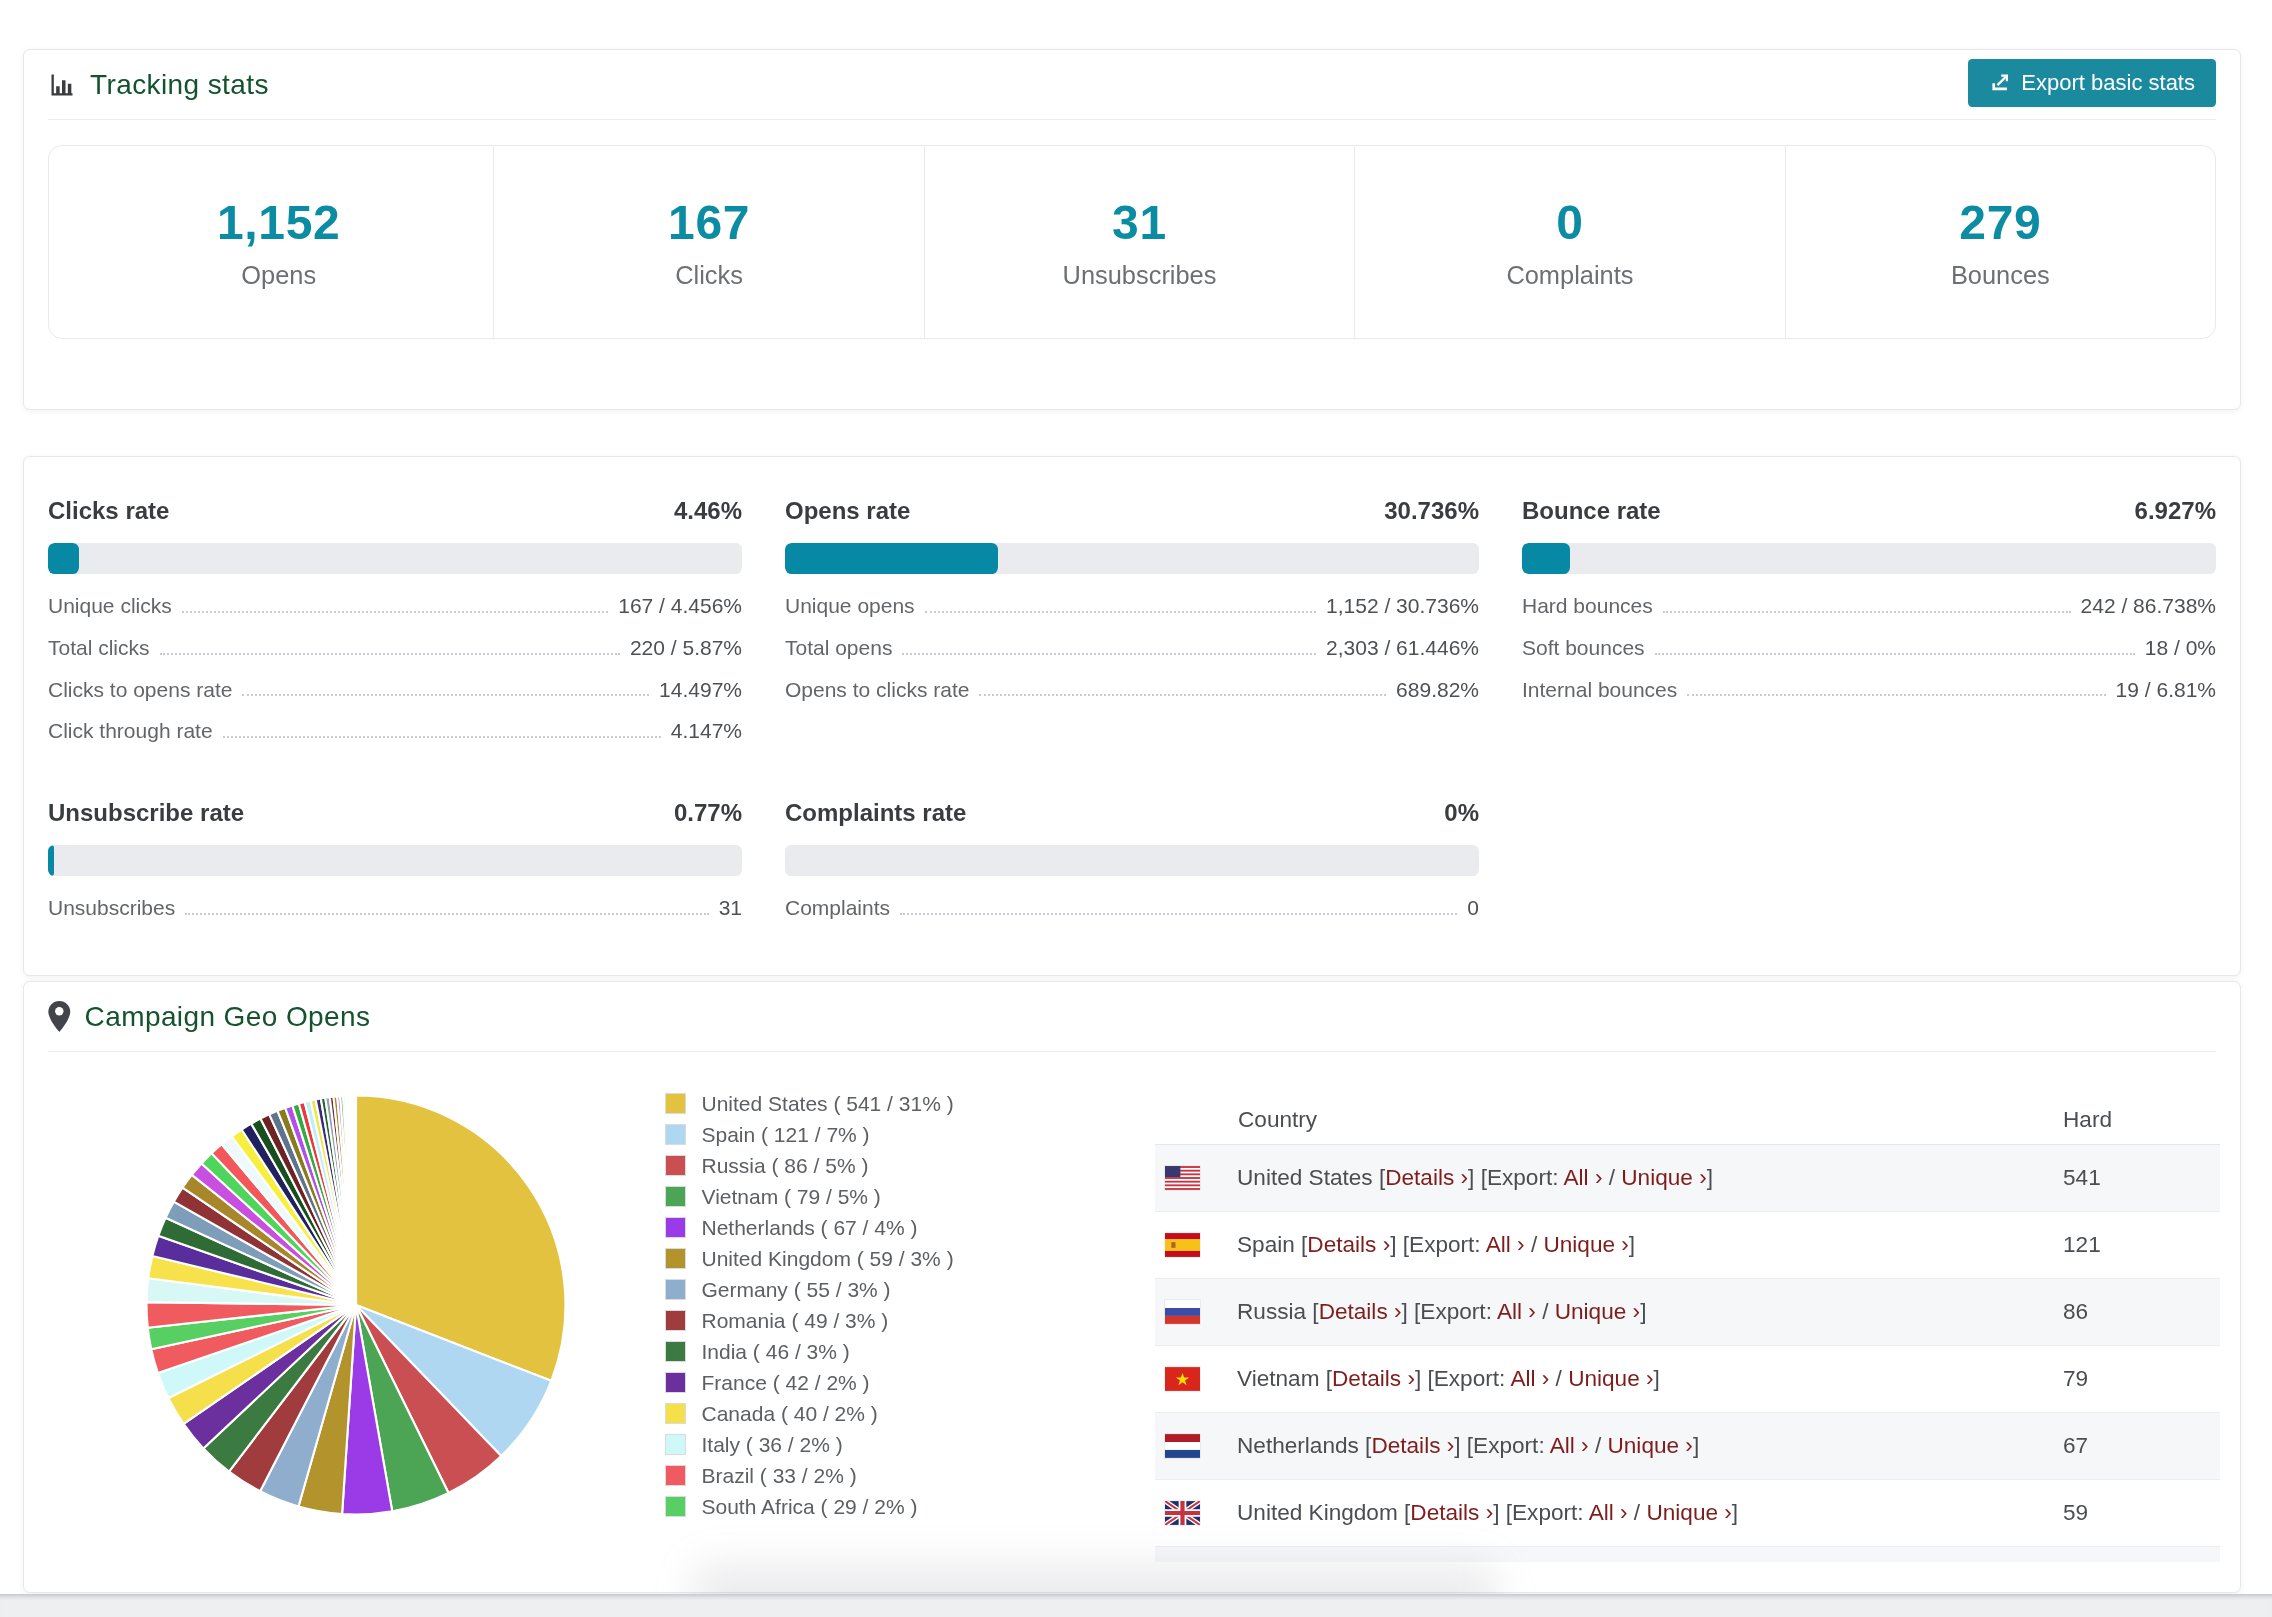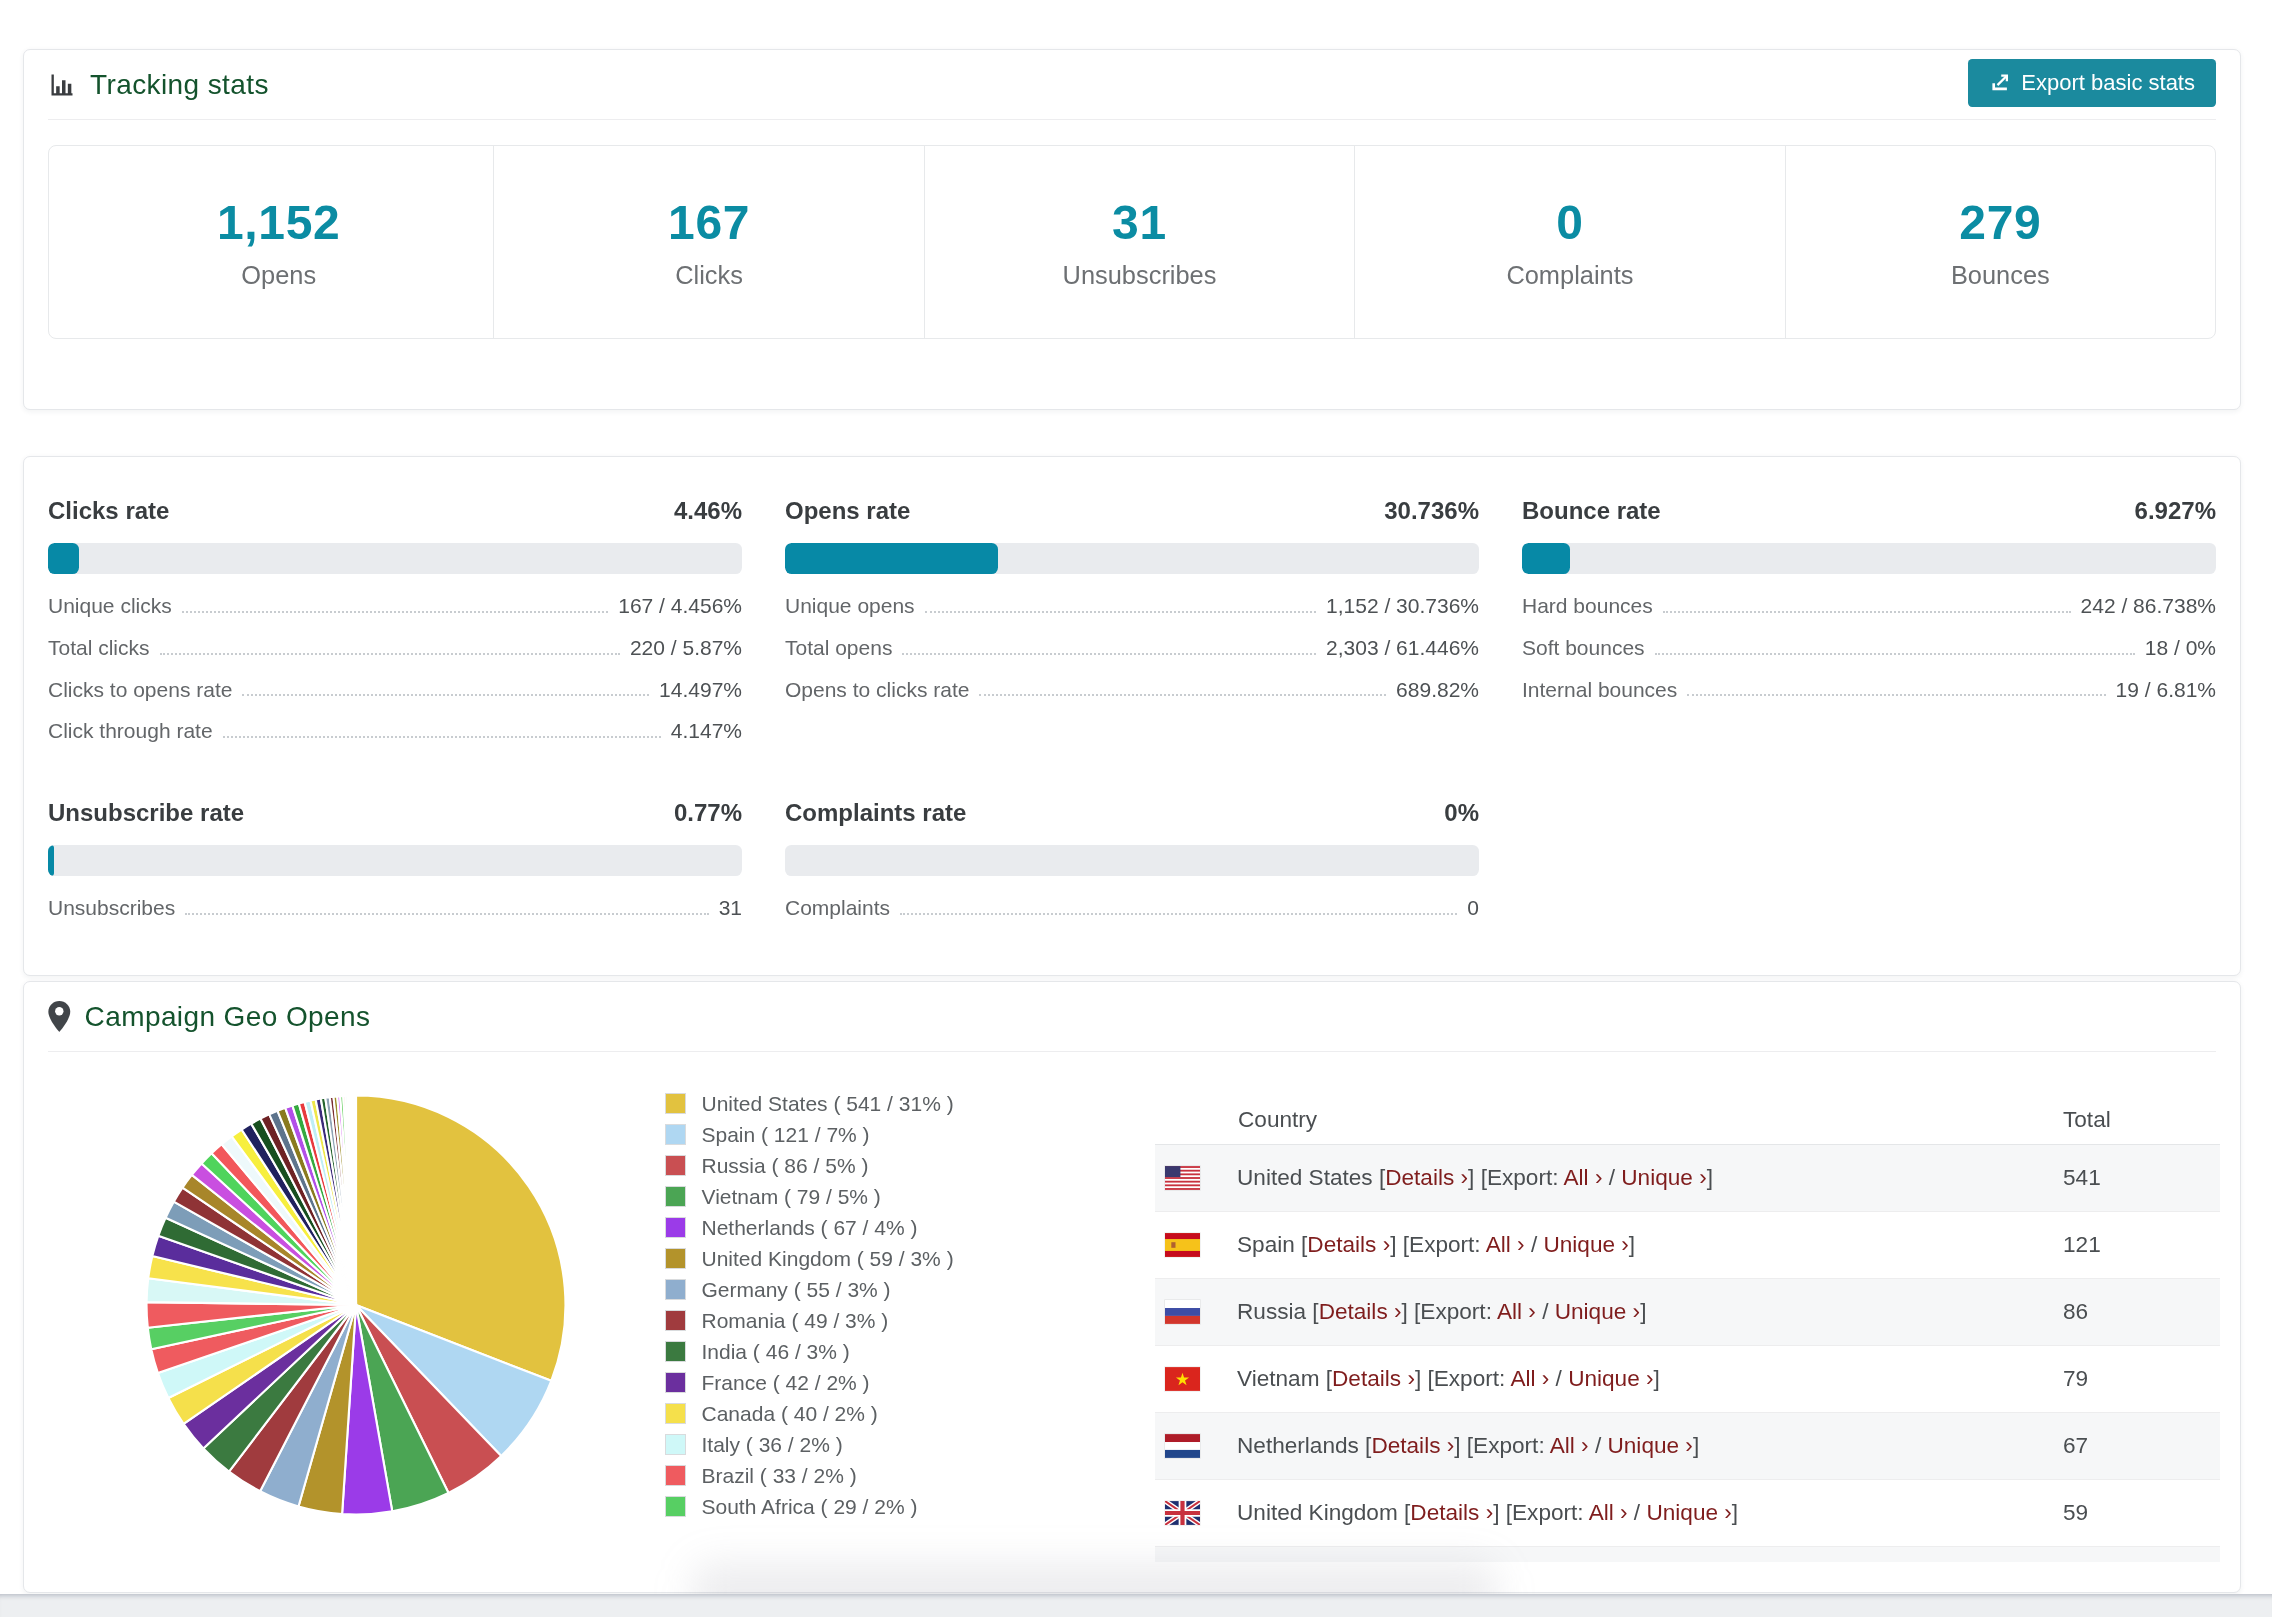--- a/index.html
+++ b/index.html
@@ -16,21 +16,21 @@
                display:flex;align-items:center;position:relative;}
   .card-title{font-size:28px;font-weight:500;color:#14532d;margin-left:14px;letter-spacing:0.4px;}
   .hdr-icon{flex:0 0 auto;display:flex;align-items:center;}
 
   
   .export-btn{position:absolute;right:0;top:8.5px;height:48px;background:#1b8a9e;color:#fff;
               border:none;border-radius:4.2px;font-size:22px;padding:0 21px;display:flex;
               align-items:center;gap:10px;cursor:pointer;font-family:inherit;}
 
   
-  .stats-box{margin:25.4px 24px 0 24px;height:192px;border:1.4px solid #e7e9eb;border-radius:8px;
+  .stats-box{margin:25.4px 24px 0 24px;height:192px;border:1.4px solid #e7e9eb;border-radius:14px;
              display:flex;padding-left:15px;}
   .stat-cell{flex:1 1 0;display:flex;flex-direction:column;align-items:center;justify-content:center;}
   .stat-cell + .stat-cell{border-left:1.4px solid #e7e9eb;}
   .stat-value{font-size:48px;font-weight:700;color:#0b8ca3;letter-spacing:0.7px;}
   .stat-label{font-size:25.4px;color:#6d7073;margin-top:11.3px;}
 
   
   .rates-grid{display:grid;grid-template-columns:repeat(3,1fr);column-gap:43px;row-gap:37px;
               padding:40px 24px 0 24px;align-items:start;}
   .rate-title-row{display:flex;justify-content:space-between;align-items:baseline;}
@@ -363,21 +363,21 @@
       </div>
       <div class="legend-item">
         <span class="legend-swatch" style="background: rgb(87, 207, 99);"></span>
         <span class="legend-text">South Africa ( 29 / 2% )</span>
       </div>
     </div>
 
   <div class="geo-table" id="geo-table">
     <div class="gt-header">
       <span class="gt-col-country">Country</span>
-      <span class="gt-col-total">Total</span>
+      <span class="gt-col-total">Hard</span>
     </div>
     <div id="geo-table-rows">
         <div class="gt-row odd">
           <span class="flag">
             <svg width="35" height="24" viewBox="0 0 50 34">
               <rect width="50" height="34" fill="#fff"></rect>
       <rect y="0" width="50" height="2.6153846153846154" fill="#c8313e"></rect>
               <rect y="5.230769230769231" width="50" height="2.6153846153846154" fill="#c8313e"></rect>
               <rect y="10.461538461538462" width="50" height="2.6153846153846154" fill="#c8313e"></rect>
               <rect y="15.692307692307692" width="50" height="2.6153846153846154" fill="#c8313e"></rect>

